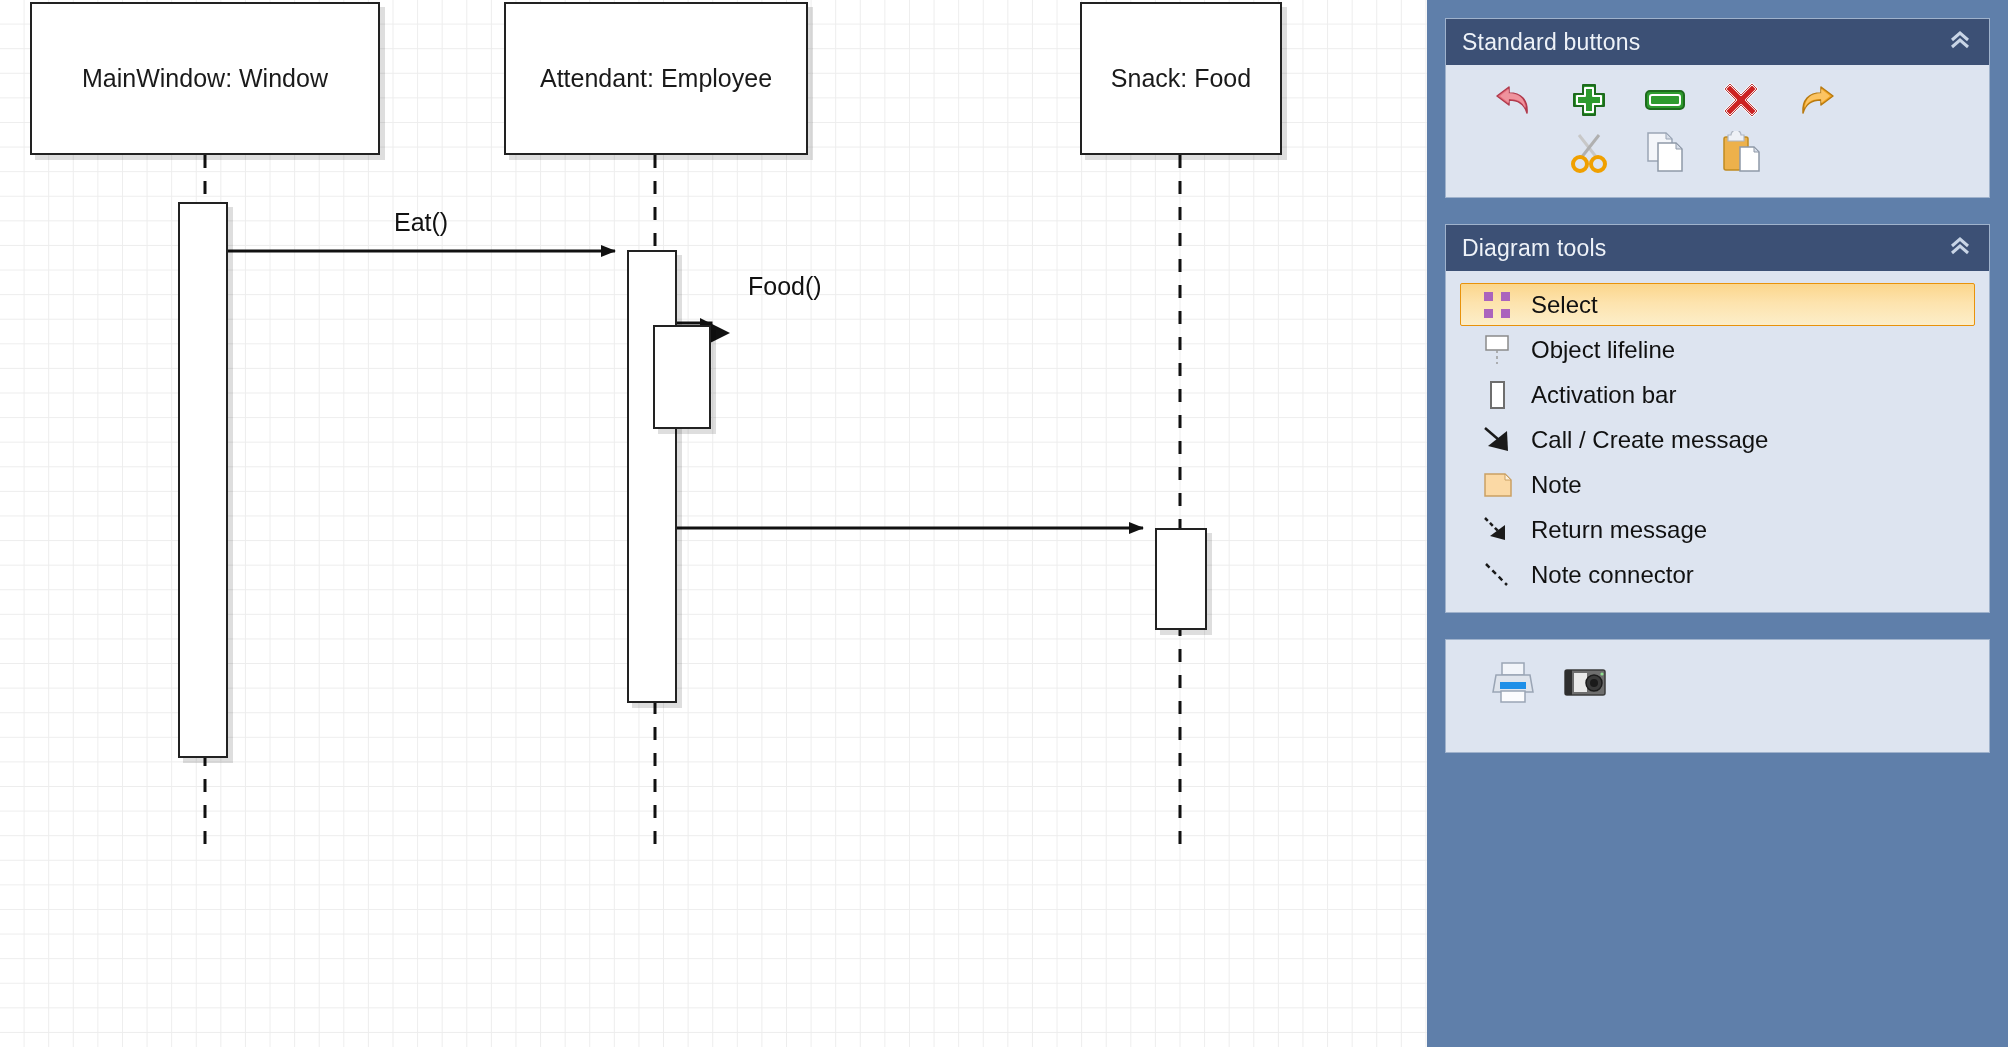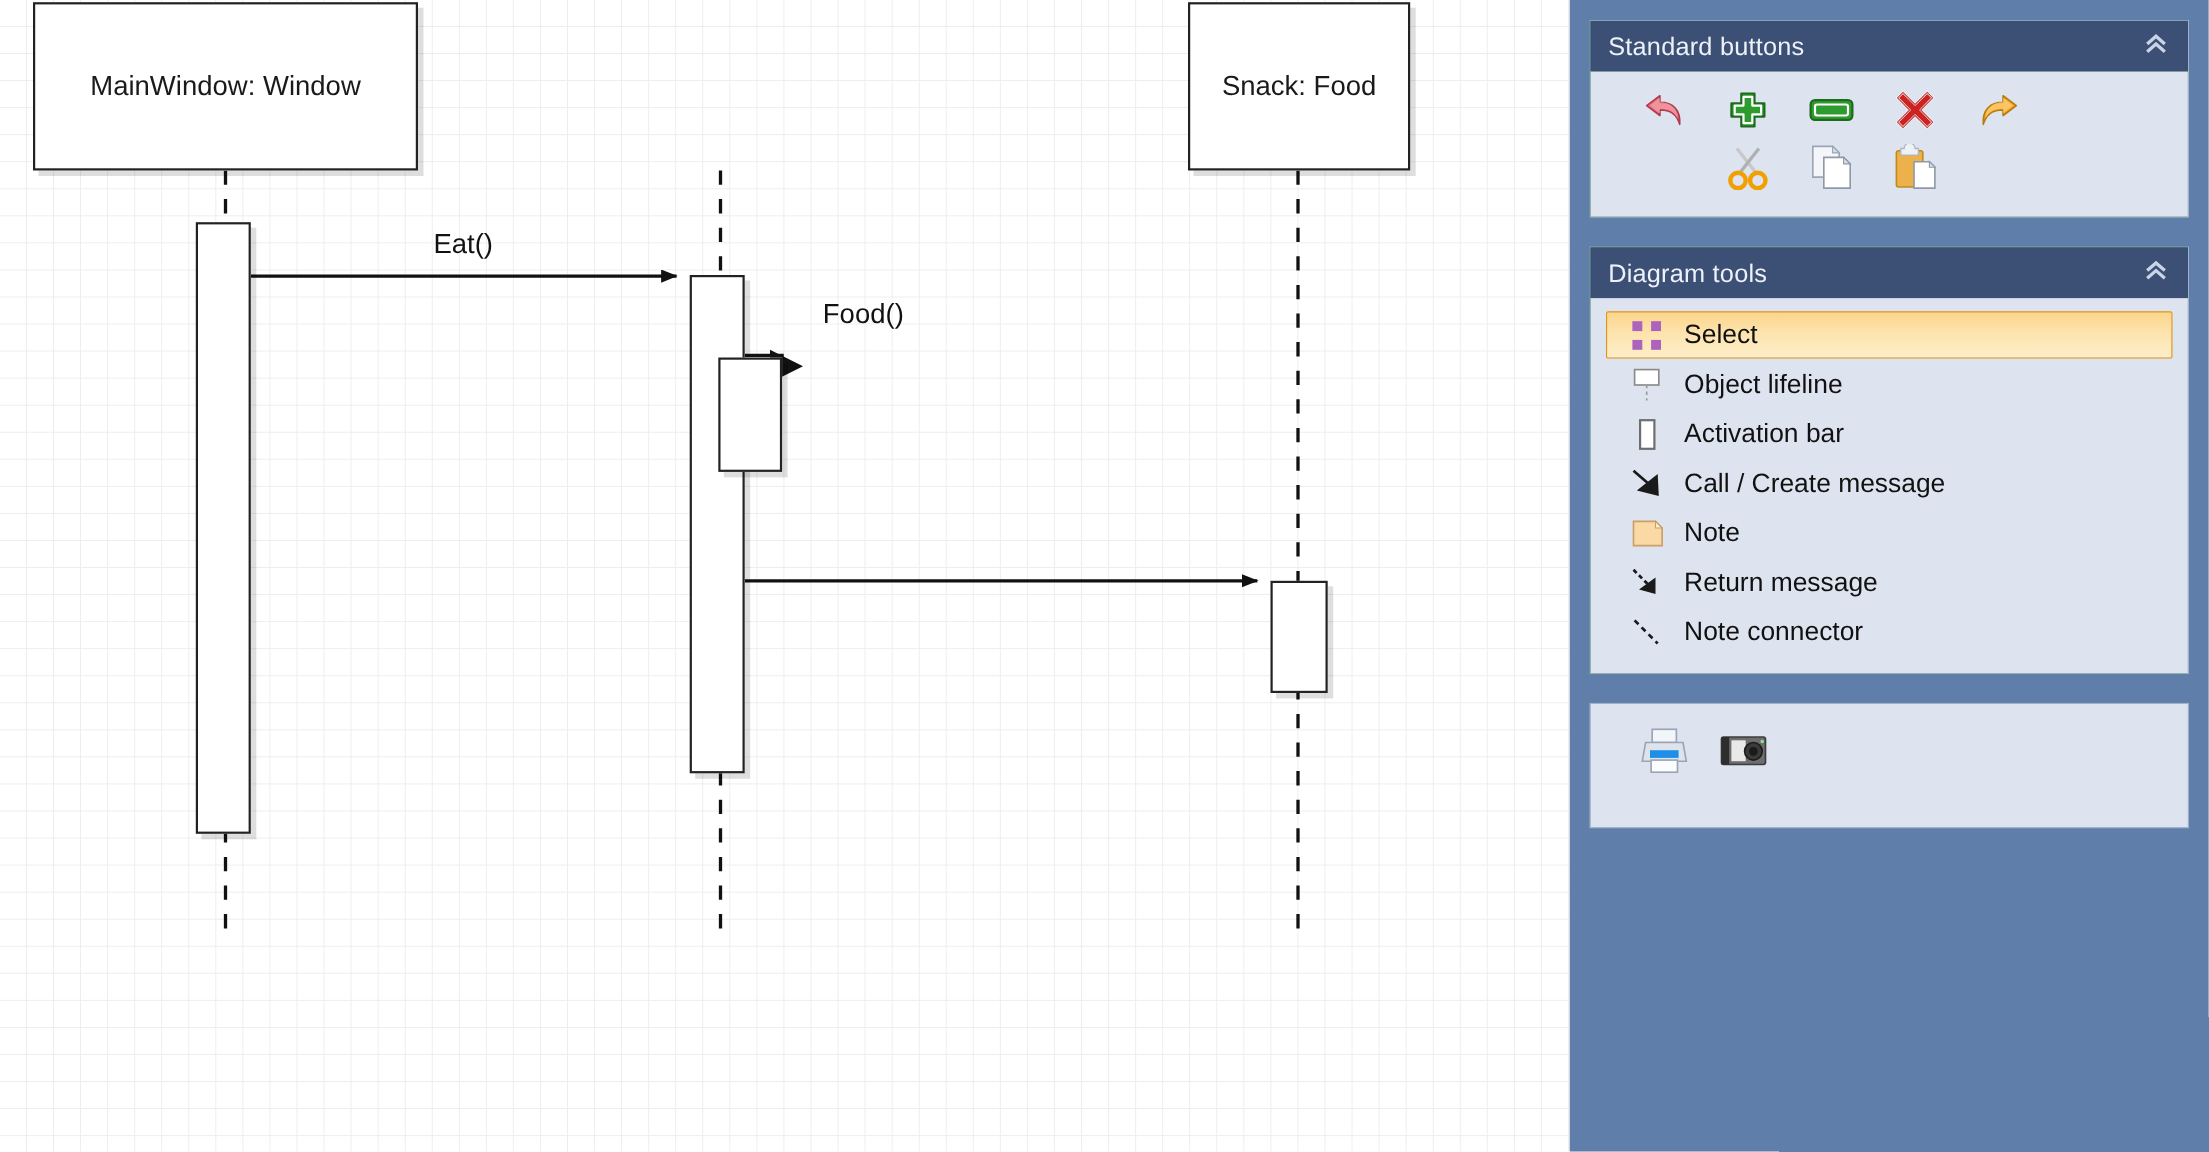--- a/index.html
+++ b/index.html
@@ -74,21 +74,21 @@
     position: absolute;
     left: 1427px; top: 0;
     width: 581px;
     height: 1047px;
     background: #5f7faa;
     box-sizing: border-box;
     padding: 0 18px;
   }
 
   .panel {
-    background: #14532d;
+    background: #84cc16;
     border: 1px solid #9fb2cc;
     box-sizing: border-box;
   }
   .panel-header {
     background: #3c5075;
     height: 46px;
     display: flex;
     align-items: center;
     justify-content: space-between;
     padding: 0 16px 0 16px;
@@ -204,20 +204,23 @@
 
       <g>
         <line x1="677" y1="528" x2="1143" y2="528" stroke="#111111" stroke-width="3" marker-end="url(#solidhead)"></line>
       </g>
     </svg>
 
     <div class="obj-box" style="left:30px; top:2px; width:350px; height:153px;">
       <span>MainWindow: Window</span>
     </div>
 
+    <div class="obj-box" style="left:504px; top:2px; width:304px; height:153px;">
+      <span>Attendant: Employee</span>
+    </div>
 
     <div class="obj-box" style="left:1080px; top:2px; width:202px; height:153px;">
       <span>Snack: Food</span>
     </div>
 
     <div class="act-bar" style="left:178px; top:202px; width:50px; height:556px;"></div>
 
     <div class="act-bar" style="left:627px; top:250px; width:50px; height:453px;"></div>
 
     <div class="act-bar" style="left:653px; top:325px; width:58px; height:104px;"></div>

